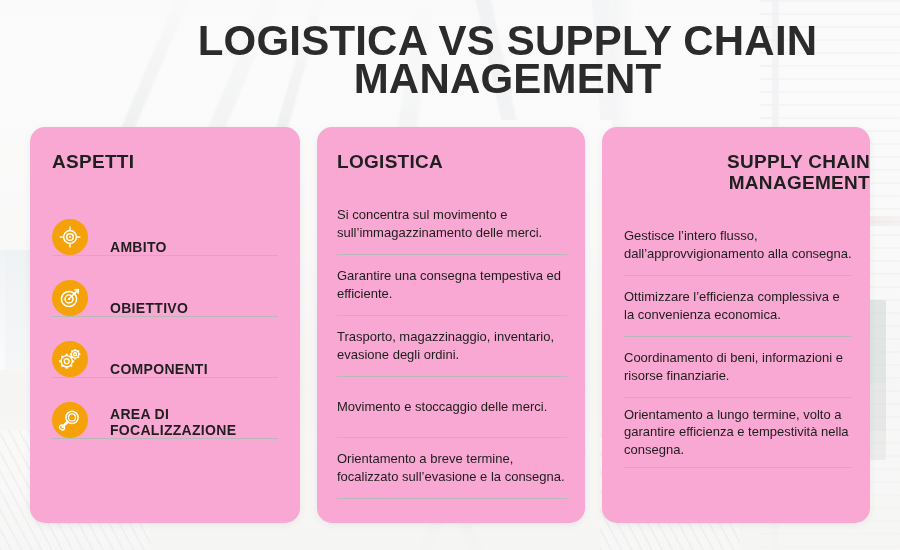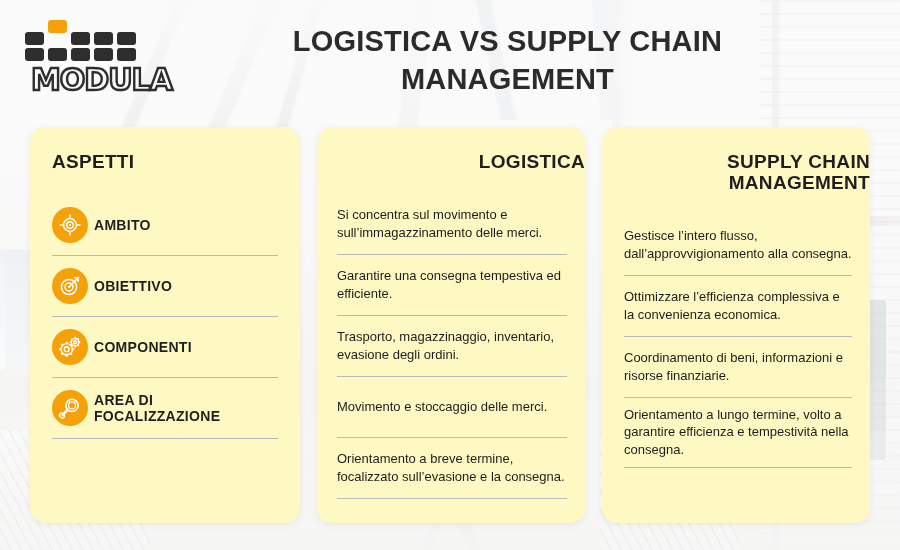--- a/index.html
+++ b/index.html
@@ -140,72 +140,72 @@
   .logo-word span.hollow {
     color: transparent;
     -webkit-text-stroke: 2.4px #2e2e2e;
   }
 
   #page-title {
     position: absolute;
     left: 195px; top: 22px;
     width: 625px;
     text-align: center;
-    font-size: 29px;
+    font-size: 42px;
     line-height: 38px;
     font-weight: 700;
     letter-spacing: .2px;
     color: #2b2b2b;
     text-transform: uppercase;
     font-family: "Liberation Sans", sans-serif;
   }
 
   
   #cards {
     position: absolute;
     left: 30px; top: 127px;
     width: 840px; height: 396px;
     display: flex;
     gap: 17px;
   }
   .card {
-    background: #fef9c3;
+    background: #f9a8d4;
     border-radius: 15px;
     flex: 0 0 auto;
     box-shadow: 0 2px 7px rgba(120,120,120,.10);
     position: relative;
     overflow: hidden;
   }
   .card.aspects { width: 270px; }
   .card.logistics { width: 268px; }
   .card.scm { width: 268px; }
 
   .card-title {
     font-size: 19px;
     font-weight: 700;
     color: #1f1f1f;
     letter-spacing: .3px;
     text-transform: uppercase;
     line-height: 21px;
   }
   .card.aspects .card-title { padding: 24px 0 0 22px; }
-  .card.logistics .card-title { padding: 24px 0 0 20px; text-align: right; }
+  .card.logistics .card-title { padding: 24px 0 0 20px; }
   .card.scm .card-title { padding: 24px 0 0 22px; text-align: right; }
 
   
   .aspect-list {
     margin-top: 23px;
     padding: 0 22px 0 22px;
   }
   .aspect-row {
     display: flex;
-    align-items: center;
+    align-items: flex-end;
     height: 61px;
     border-bottom: 1.6px solid #b9b9b9;
-    gap: 6px;
+    gap: 22px;
   }
   .aspect-icon {
     flex: 0 0 auto;
     width: 36px; height: 36px;
     border-radius: 50%;
     background: #f5a10a;
     display: flex;
     align-items: center;
     justify-content: center;
   }
@@ -256,37 +256,20 @@
   <div class="bg-layer bg-rail"></div>
   <div class="bg-layer bg-forklift-2"></div>
   <div class="bg-layer bg-forklift"></div>
   <div class="bg-layer bg-floor"></div>
   <div class="bg-layer bg-pallet-left"></div>
   <div class="bg-layer bg-pallet-mid"></div>
   <div class="bg-layer bg-veil"></div>
 
   <div id="header">
 
-    <div id="logo">
-      <div class="logo-grid">
-
-        <div class="logo-box" style="left:0px;   top:12px;"></div>
-        <div class="logo-box orange" style="left:23px;  top:0px;"></div>
-        <div class="logo-box" style="left:46px;  top:12px;"></div>
-        <div class="logo-box" style="left:69px;  top:12px;"></div>
-        <div class="logo-box" style="left:92px;  top:12px;"></div>
-
-        <div class="logo-box" style="left:0px;  top:28px;"></div>
-        <div class="logo-box" style="left:23px; top:28px;"></div>
-        <div class="logo-box" style="left:46px; top:28px;"></div>
-        <div class="logo-box" style="left:69px; top:28px;"></div>
-        <div class="logo-box" style="left:92px; top:28px;"></div>
-      </div>
-      <div class="logo-word"><span class="hollow">MODULA</span></div>
-    </div>
 
     <h1 id="page-title">LOGISTICA VS SUPPLY CHAIN MANAGEMENT</h1>
   </div>
 
   <div id="cards">
 
     <div class="card aspects">
       <div class="card-title">ASPETTI</div>
 
       <div class="aspect-list">

